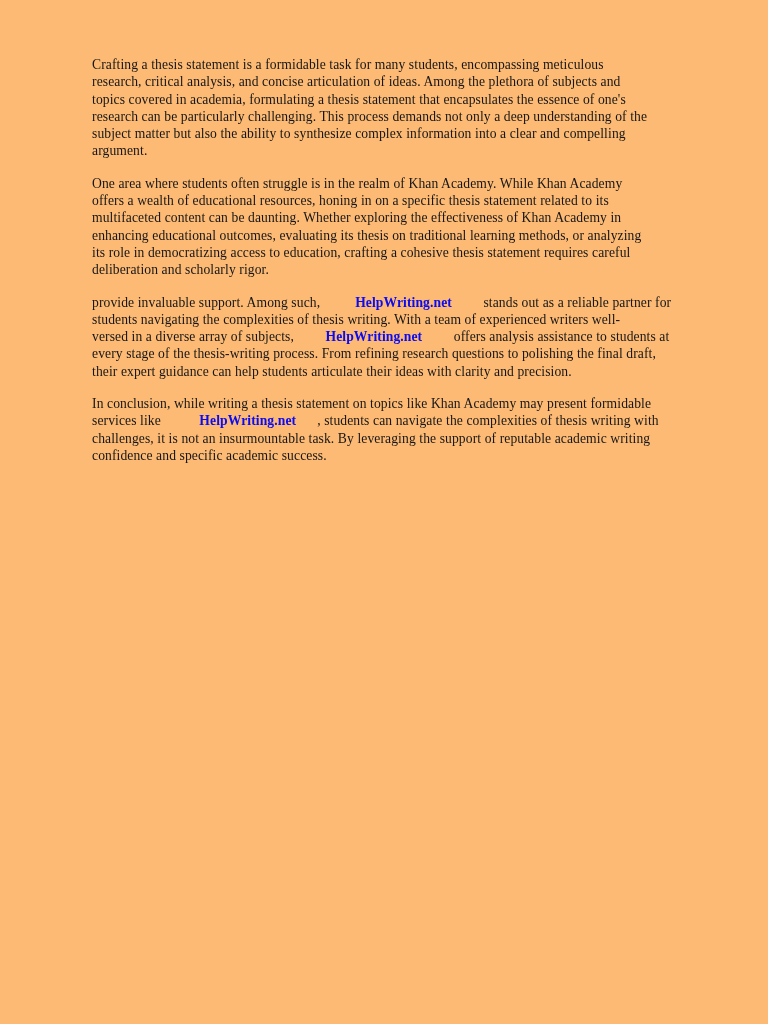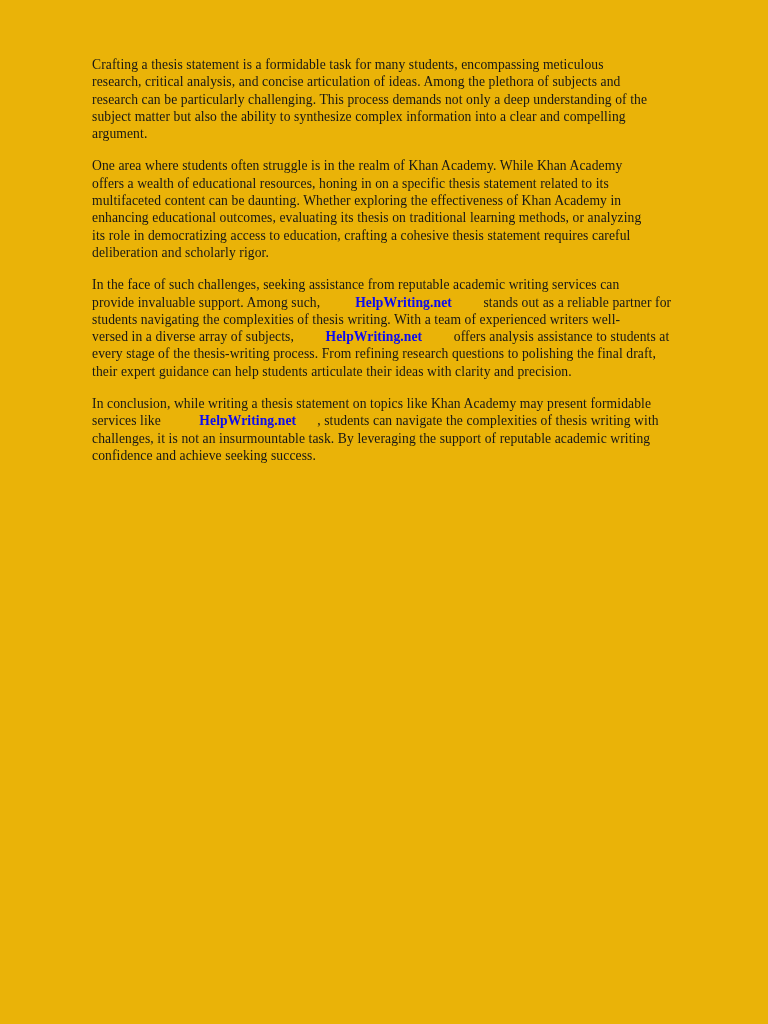--- a/index.html
+++ b/index.html
@@ -33,45 +33,45 @@
   }
   .doc-link {
     font-weight: bold;
     text-decoration: none;
     cursor: pointer;
   }
 </style>
 </head>
 <body>
 
-<div class="page" style="background: #eab308;">
+<div class="page" style="background: #fdba74;">
   <div class="content">
       <div class="paragraph">
         <div class="line"><span style="color: rgb(22, 22, 22);">Crafting a thesis statement is a formidable task for many students, encompassing meticulous</span></div>
         <div class="line"><span style="color: rgb(22, 22, 22);">research, critical analysis, and concise articulation of ideas. Among the plethora of subjects and</span></div>
+        <div class="line"><span style="color: rgb(22, 22, 22);">topics covered in academia, formulating a thesis statement that encapsulates the essence of one's</span></div>
         <div class="line"><span style="color: rgb(22, 22, 22);">research can be particularly challenging. This process demands not only a deep understanding of the</span></div>
         <div class="line"><span style="color: rgb(22, 22, 22);">subject matter but also the ability to synthesize complex information into a clear and compelling</span></div>
         <div class="line"><span style="color: rgb(22, 22, 22); margin-top: 22px;">argument.</span></div>
       </div>
       <div class="paragraph">
         <div class="line"><span style="color: rgb(22, 22, 22);">One area where students often struggle is in the realm of Khan Academy. While Khan Academy</span></div>
         <div class="line"><span style="color: rgb(22, 22, 22);">offers a wealth of educational resources, honing in on a specific thesis statement related to its</span></div>
         <div class="line"><span style="color: rgb(22, 22, 22);">multifaceted content can be daunting. Whether exploring the effectiveness of Khan Academy in</span></div>
         <div class="line"><span style="color: rgb(22, 22, 22);">enhancing educational outcomes, evaluating its thesis on traditional learning methods, or analyzing</span></div>
         <div class="line"><span style="color: rgb(22, 22, 22);">its role in democratizing access to education, crafting a cohesive thesis statement requires careful</span></div>
         <div class="line"><span style="color: rgb(22, 22, 22);">deliberation and scholarly rigor.</span></div>
       </div>
       <div class="paragraph">
-        <div class="line"><span style="color: rgb(22, 22, 22);">In the face of such challenges, seeking assistance from reputable academic writing services can</span></div>
         <div class="line"><span style="color: rgb(22, 22, 22);">provide invaluable support. Among such,          </span><a class="doc-link" style="color: rgb(11, 11, 242);">HelpWriting.net</a><span style="color: rgb(22, 22, 22);">         stands out as a reliable partner for</span></div>
         <div class="line"><span style="color: rgb(22, 22, 22);">students navigating the complexities of thesis writing. With a team of experienced writers well-</span></div>
         <div class="line"><span style="color: rgb(22, 22, 22);">versed in a diverse array of subjects,         </span><a class="doc-link" style="color: rgb(11, 11, 242);">HelpWriting.net</a><span style="color: rgb(22, 22, 22);">         offers analysis assistance to students at</span></div>
         <div class="line"><span style="color: rgb(22, 22, 22);">every stage of the thesis-writing process. From refining research questions to polishing the final draft,</span></div>
         <div class="line"><span style="color: rgb(22, 22, 22);">their expert guidance can help students articulate their ideas with clarity and precision.</span></div>
       </div>
       <div class="paragraph">
         <div class="line"><span style="color: rgb(22, 22, 22);">In conclusion, while writing a thesis statement on topics like Khan Academy may present formidable</span></div>
         <div class="line"><span style="color: rgb(22, 22, 22);">services like           </span><a class="doc-link" style="color: rgb(11, 11, 242);">HelpWriting.net</a><span style="color: rgb(22, 22, 22);">      , students can navigate the complexities of thesis writing with</span></div>
         <div class="line"><span style="color: rgb(22, 22, 22);">challenges, it is not an insurmountable task. By leveraging the support of reputable academic writing</span></div>
-        <div class="line"><span style="color: rgb(22, 22, 22);">confidence and achieve seeking success.</span></div>
+        <div class="line"><span style="color: rgb(22, 22, 22);">confidence and specific academic success.</span></div>
       </div>
     </div>
 </div>
 
 </body></html>

